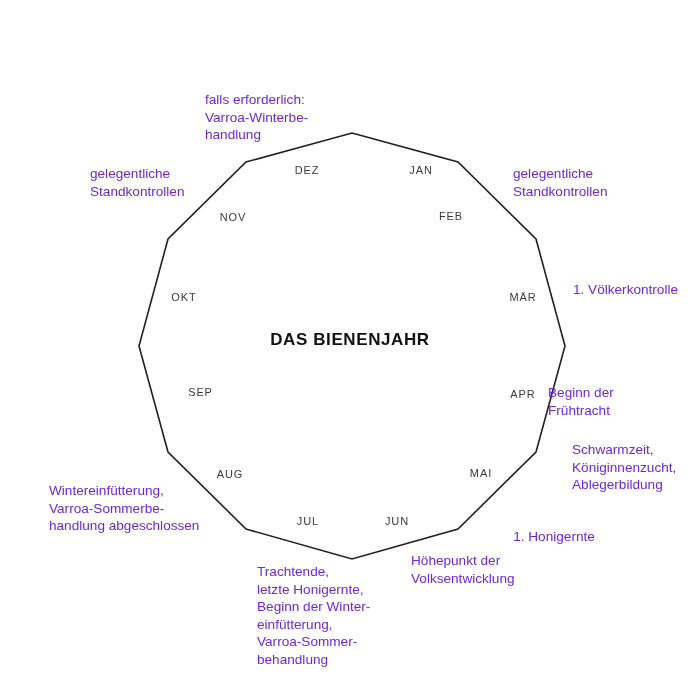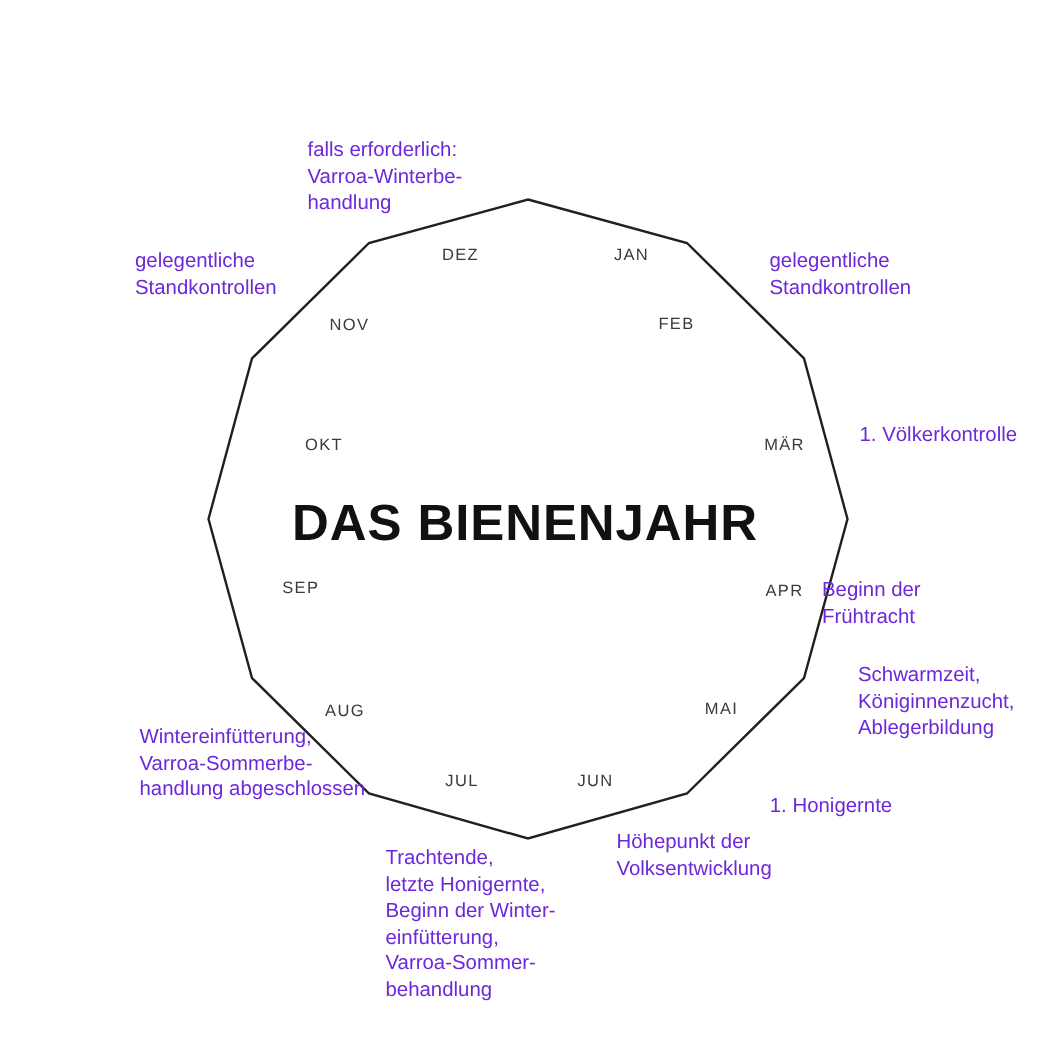--- a/index.html
+++ b/index.html
@@ -35,21 +35,21 @@
     stroke-width: 1.6;
     stroke-linejoin: miter;
   }
   
   .center-title {
     position: absolute;
     left: 0;
     width: 700px;
     text-align: center;
     top: 330px;
-    font-size: 34px;
+    font-size: 17px;
     font-weight: bold;
     letter-spacing: 0.6px;
     color: #111111;
   }
   
   .month {
     position: absolute;
     font-size: 11px;
     letter-spacing: 0.9px;
     color: #3a3a3a;
@@ -80,21 +80,21 @@
   <div id="months-layer">
       <div class="month" style="left: 397px; top: 170px; margin-left: 24px;">JAN</div>
       <div class="month" style="left: 451px; top: 216px;">FEB</div>
       <div class="month" style="left: 523px; top: 297px;">MÄR</div>
       <div class="month" style="left: 523px; top: 394px;">APR</div>
       <div class="month" style="left: 481px; top: 473px;">MAI</div>
       <div class="month" style="left: 397px; top: 521px;">JUN</div>
       <div class="month" style="left: 308px; top: 521px;">JUL</div>
       <div class="month" style="left: 230px; top: 474px;">AUG</div>
       <div class="month" style="left: 184px; top: 392px; padding-left: 33px;">SEP</div>
-      <div class="month" style="left: 184px; top: 297px; margin-left: 32px;">OKT</div>
+      <div class="month" style="left: 184px; top: 297px;">OKT</div>
       <div class="month" style="left: 233px; top: 217px;">NOV</div>
       <div class="month" style="left: 307px; top: 170px;">DEZ</div>
     </div>
   <div id="notes-layer">
       <div class="note left-align" style="left: 205px; top: 91px; width: 180px; text-align: left;">falls erforderlich:
 Varroa-Winterbe-
 handlung</div>
       <div class="note left-align" style="left: 90px; top: 165px; width: 150px; text-align: left;">gelegentliche
 Standkontrollen</div>
       <div class="note left-align" style="left: 513px; top: 165px; width: 170px; text-align: left;">gelegentliche
@@ -107,18 +107,18 @@
 Ablegerbildung</div>
       <div class="note left-align" style="left: 489px; top: 528px; width: 130px; text-align: center;">1. Honigernte</div>
       <div class="note left-align" style="left: 411px; top: 552px; width: 160px; text-align: left;">Höhepunkt der
 Volksentwicklung</div>
       <div class="note left-align" style="left: 257px; top: 563px; width: 170px; text-align: left;">Trachtende,
 letzte Honigernte,
 Beginn der Winter-
 einfütterung,
 Varroa-Sommer-
 behandlung</div>
-      <div class="note left-align" style="left: 49px; top: 482px; width: 200px; text-align: left; margin-left: 44px;">Wintereinfütterung,
+      <div class="note left-align" style="left: 49px; top: 482px; width: 200px; text-align: left;">Wintereinfütterung,
 Varroa-Sommerbe-
 handlung abgeschlossen</div>
     </div>
 
 </div>
 
 </body></html>

